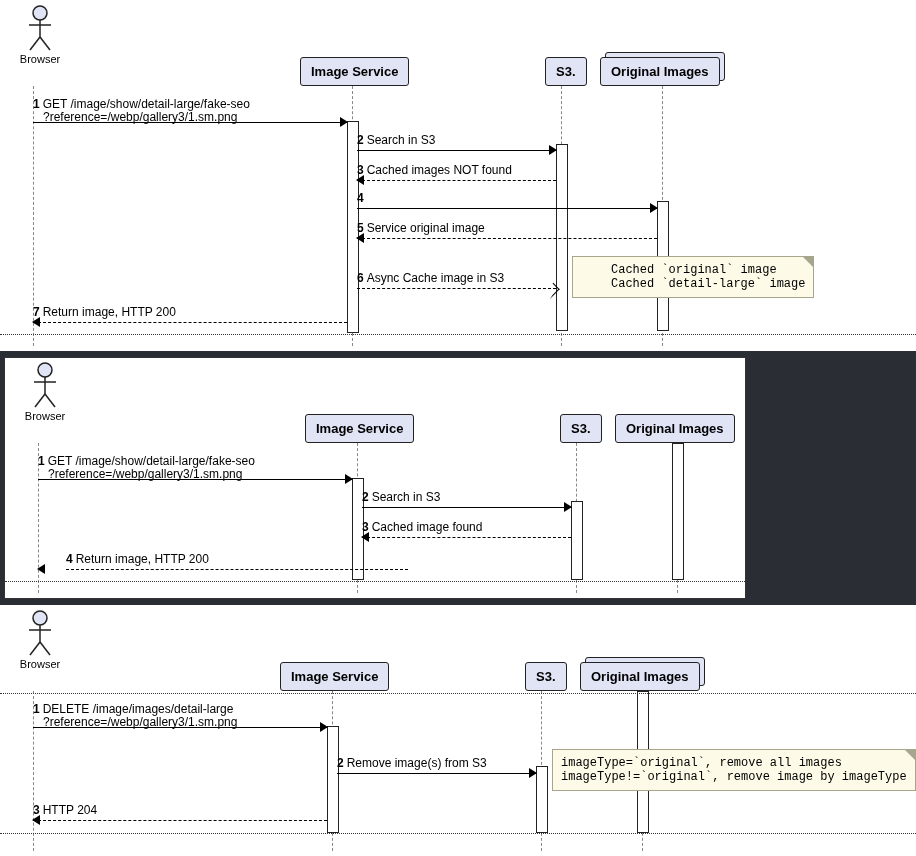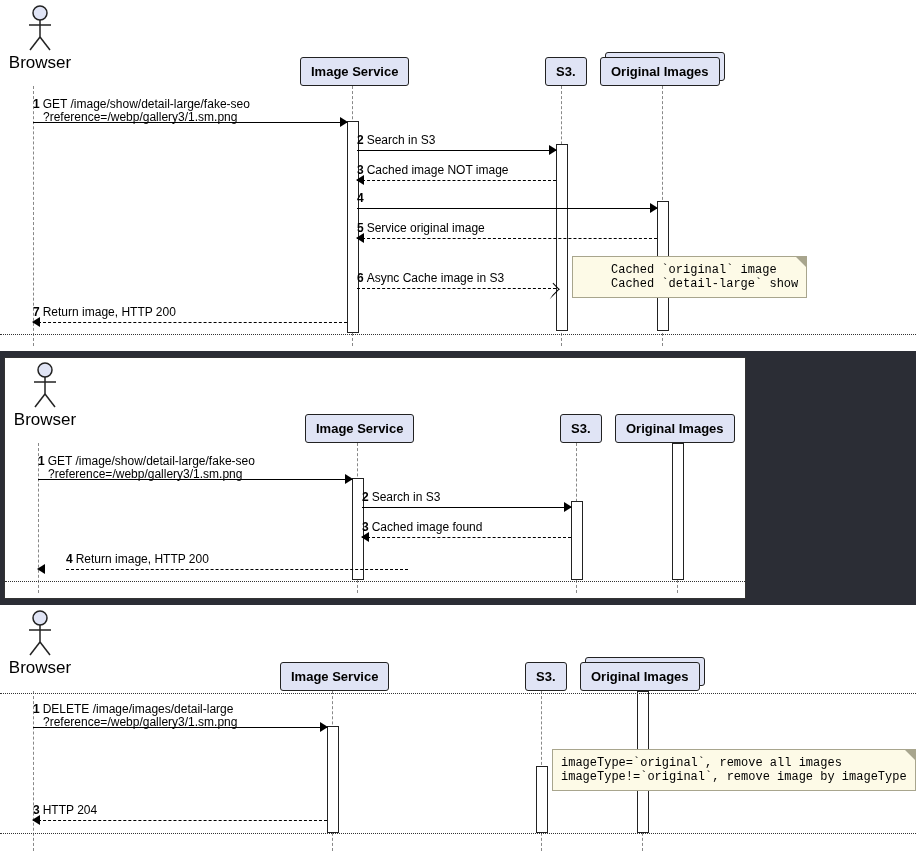--- a/index.html
+++ b/index.html
@@ -30,21 +30,21 @@
     height: 85px;
   }
   .actor {
     position: absolute;
     text-align: center;
     width: 80px;
   }
   .actor svg { display: block; margin: 0 auto; }
   .actor-label {
     margin-top: 2px;
-    font-size: 17px;
+    font-size: 11px;
   }
   .pbox {
     position: absolute;
     background: #e0e4f5;
     border: 1.5px solid #222;
     border-radius: 3px;
     padding: 6px 10px;
     font-weight: bold;
     font-size: 13px;
   }
@@ -182,21 +182,21 @@
         <div class="arrowhead-r"></div>
     </div>
 
     <div class="msg" style="left:357px; top:50px; width:199px;">
       <div class="label"><span class="num">2</span><span>Search in S3</span></div>
       <div class="line"></div>
         <div class="arrowhead-r"></div>
     </div>
 
     <div class="msg" style="left:357px; top:80px; width:199px;">
-      <div class="label"><span class="num">3</span><span>Cached image NOT image</span></div>
+      <div class="label"><span class="num">3</span><span>Cached images NOT found</span></div>
       <div class="line dashed"></div>
         <div class="arrowhead-l"></div>
     </div>
 
     <div class="msg" style="left:357px; top:108px; width:300px;">
       <div class="label"><span class="num">4</span></div>
       <div class="line"></div>
         <div class="arrowhead-r"></div>
     </div>
 
@@ -208,21 +208,21 @@
 
     <div class="msg" style="left:357px; top:188px; width:199px;">
       <div class="label"><span class="num">6</span><span>Async Cache image in S3</span></div>
       <div class="line dashed"></div>
         <div class="arrowhead-r open"></div>
     </div>
 
     <div class="note" style="left:572px; top:170px;padding-left:38px;">
       <div class="fold"></div>
       <span>Cached `original` image</span><br>
-      <span>Cached `detail-large` show</span>
+      <span>Cached `detail-large` image</span>
     </div>
 
     <div class="msg" style="left:33px; top:222px; width:314px;">
       <div class="label"><span class="num">7</span><span>Return image, HTTP 200</span></div>
       <div class="line dashed"></div>
         <div class="arrowhead-l"></div>
     </div>
     <div class="divider" style="top:248px;"></div>
   </div>
 </div>
@@ -307,20 +307,25 @@
     <div class="activation" style="left:536px; top:75px; height:65px;"></div>
     <div class="activation" style="left:637px; top:0px; height:140px;"></div>
 
     <div class="divider" style="top:2px;"></div>
 
     <div class="msg" style="left:33px; top:22px; width:294px;">
       <div class="label multi"><span class="num">1</span><span>DELETE /image/images/detail-large</span><br><span style="margin-left:10px">?reference=/webp/gallery3/1.sm.png</span></div>
       <div class="line"></div>
         <div class="arrowhead-r"></div>
     </div>
+    <div class="msg" style="left:337px; top:68px; width:199px;">
+      <div class="label"><span class="num">2</span><span>Remove image(s) from S3</span></div>
+      <div class="line"></div>
+        <div class="arrowhead-r"></div>
+    </div>
     <div class="note" style="left:552px; top:58px;">
       <div class="fold"></div>
       <span>imageType=`original`, remove all images</span><br>
       <span>imageType!=`original`, remove image by imageType</span>
     </div>
     <div class="msg" style="left:33px; top:115px; width:294px;">
       <div class="label"><span class="num">3</span><span>HTTP 204</span></div>
       <div class="line dashed"></div>
         <div class="arrowhead-l"></div>
     </div>

